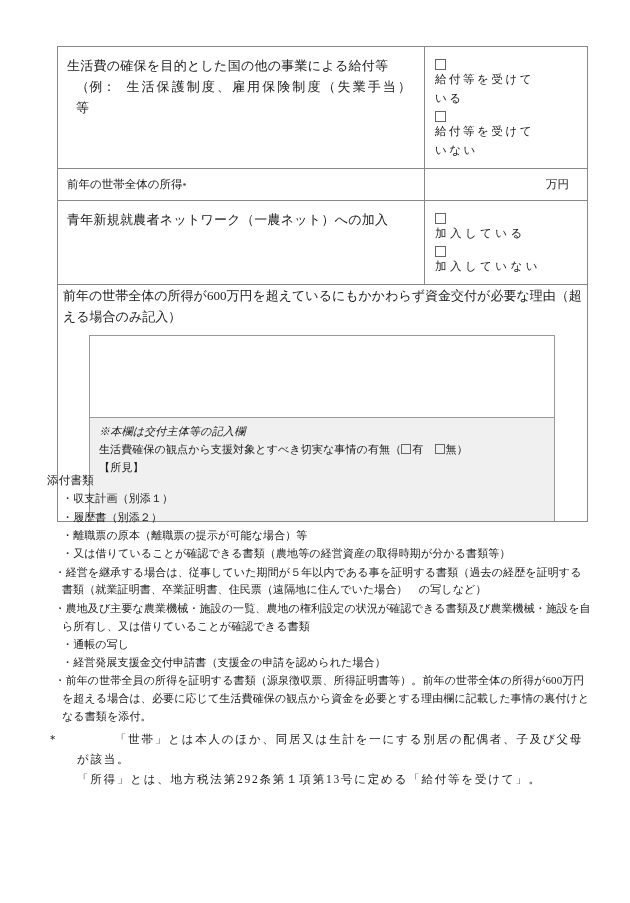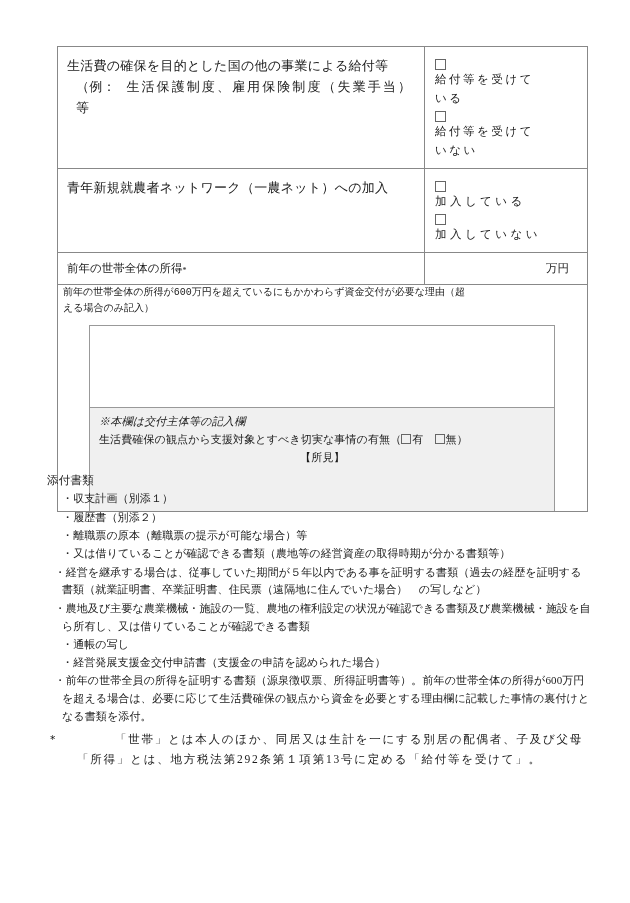--- a/index.html
+++ b/index.html
@@ -93,25 +93,24 @@
     font-size: 11.5px;
     text-align: right;
     line-height: 1.5;
   }
 
   
   .reason-cell {
     padding: 7px 10px 0 10px;
   }
   .reason-title {
-    font-size: 10px;
+    font-size: 13px;
     line-height: 1.62;
     padding-left: 5px;
     text-indent: 0;
-    font-family: Liberation Mono, monospace;
   }
   .reason-title .l2 { display: block; }
 
   .reason-box {
     margin: 8px 10px 0 31px;
     width: 466px;
     height: 186px;
     border: 1px solid #999999;
     border-bottom: none;
     box-sizing: border-box;
@@ -137,21 +136,21 @@
   }
   .official-line { letter-spacing: 0.01em; }
   .chk-inline {
     display: inline-block;
     width: 8px;
     height: 8px;
     border: 1px solid #666666;
     margin: 0 1px -1px 0;
     background: #f0f0f0;
   }
-  .official-bracket { letter-spacing: 0.02em; text-align: center; }
+  .official-bracket { letter-spacing: 0.02em; }
 
   
   .attach {
     position: absolute;
     left: 47px;
     top: 472px;
     width: 545px;
   }
   .attach-heading {
     font-size: 11.5px;
@@ -232,47 +231,47 @@
                 <span class="opt-text">給付等を受けて</span>
                 <span class="opt-text">いない</span>
               </span>
             </div>
           </div>
         </td>
       </tr>
 
       <tr>
         <td class="col-label">
+          <div class="income-label">
+            <span>前年の世帯全体の所得</span><span class="star">*</span>
+          </div>
+        </td>
+        <td class="col-value">
+          <div class="income-value">
+            <span>万円</span>
+          </div>
+        </td>
+      </tr>
+
+      <tr>
+        <td class="col-label">
           <div class="label-cell">
             <div>青年新規就農者ネットワーク（一農ネット）への加入</div>
           </div>
         </td>
         <td class="col-value">
           <div class="opts-cell">
             <div class="opt-row">
               <span class="chk"></span>
               <span class="opt-text wide">加入している</span>
             </div>
             <div class="opt-row">
               <span class="chk"></span>
               <span class="opt-text wide">加入していない</span>
             </div>
-          </div>
-        </td>
-      </tr>
-
-      <tr>
-        <td class="col-label">
-          <div class="income-label">
-            <span>前年の世帯全体の所得</span><span class="star">*</span>
-          </div>
-        </td>
-        <td class="col-value">
-          <div class="income-value">
-            <span>万円</span>
           </div>
         </td>
       </tr>
 
       <tr>
         <td class="reason-cell" colspan="2">
           <div class="reason-title">
             <span>前年の世帯全体の所得が600万円を超えているにもかかわらず資金交付が必要な理由（超</span>
             <span class="l2">える場合のみ記入）</span>
           </div>
@@ -303,18 +302,19 @@
       <li><span class="bullet">・</span><span>経営発展支援金交付申請書（支援金の申請を認められた場合）</span></li>
       <li class="wrap"><span class="bullet">・</span><span>前年の世帯全員の所得を証明する書類（源泉徴収票、所得証明書等）。前年の世帯全体の所得が600万円を超える場合は、必要に応じて生活費確保の観点から資金を必要とする理由欄に記載した事情の裏付けとなる書類を添付。</span></li>
     </ul>
   </div>
 
   <div class="footnote">
     <div class="fn-row">
       <div class="fn-star">＊</div>
       <div class="fn-body">
         <span class="fn-l1">「世帯」とは本人のほか、同居又は生計を一にする別居の配偶者、子及び父母</span>
+        <span class="fn-l2">が該当。</span>
         <span class="fn-l3">「所得」とは、地方税法第292条第１項第13号に定める「給付等を受けて」。</span>
       </div>
     </div>
   </div>
 
 </div>
 
 </body></html>

